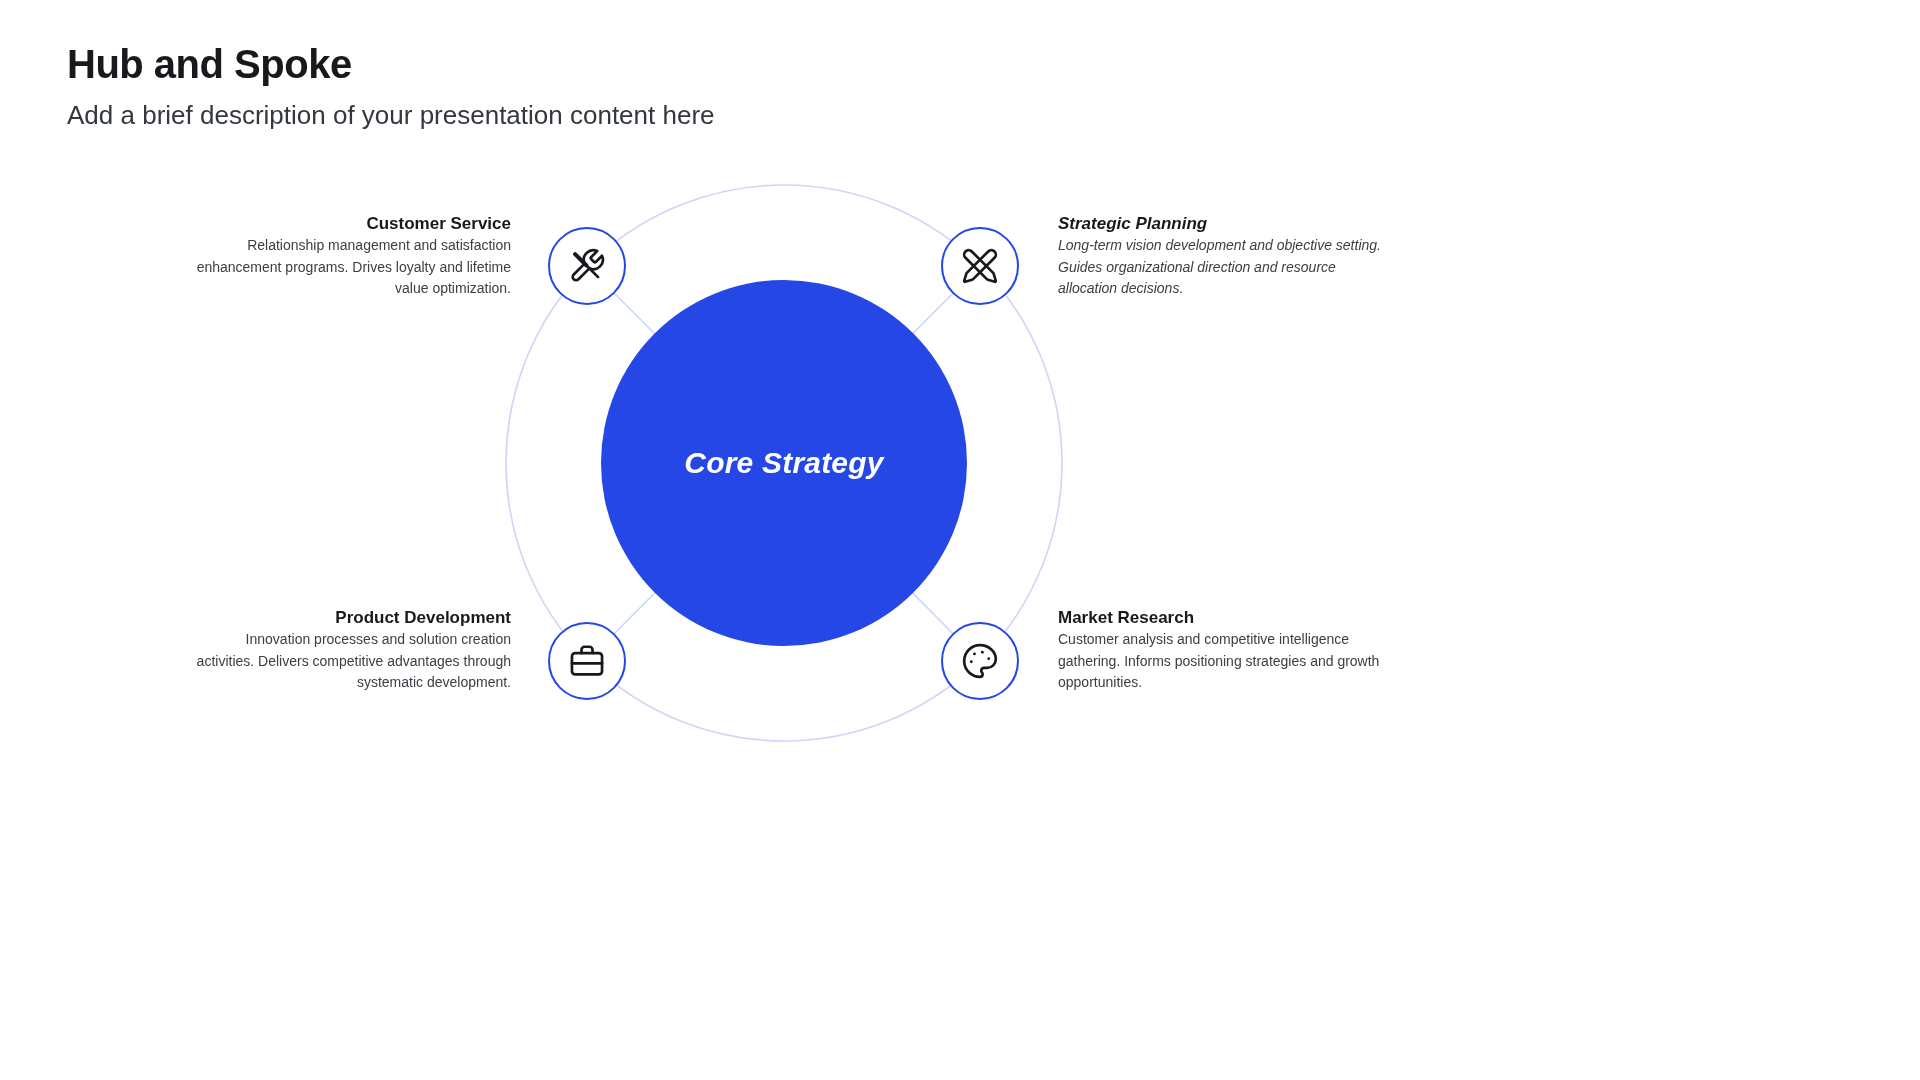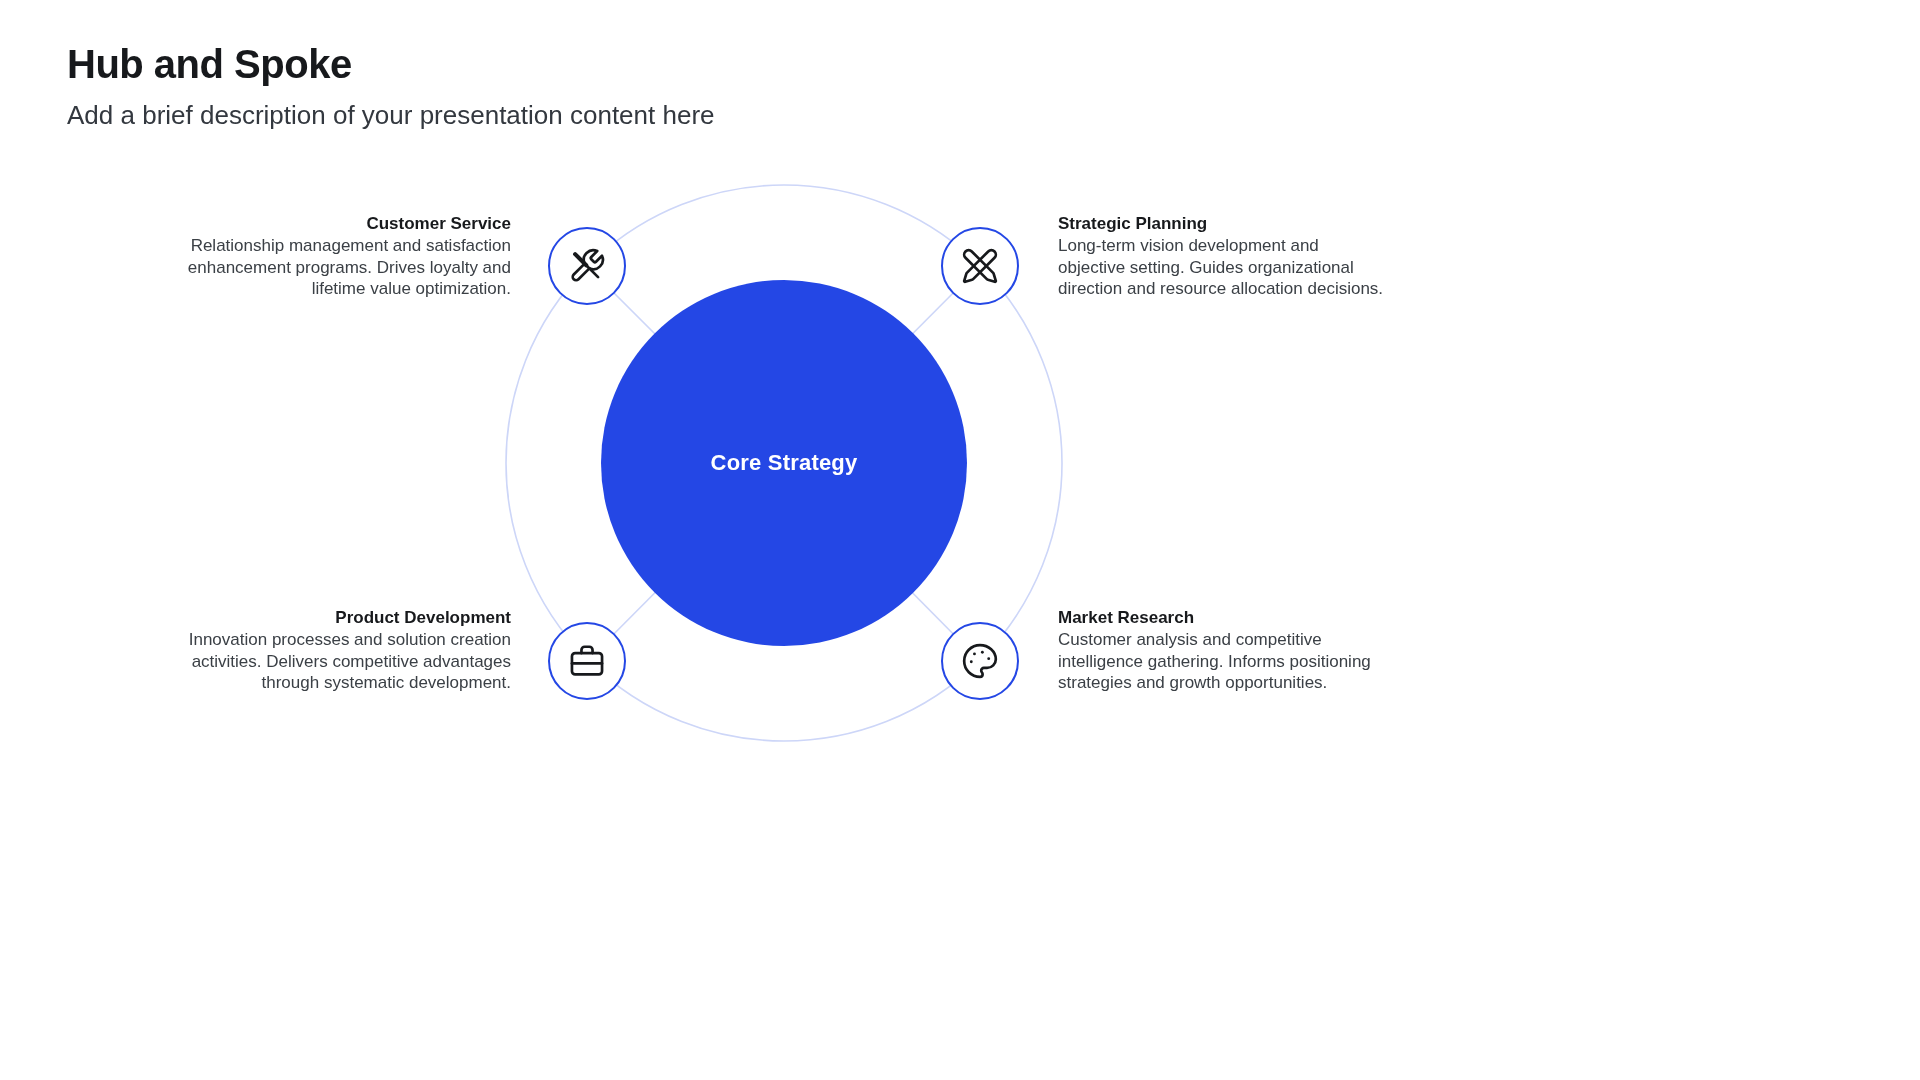--- a/index.html
+++ b/index.html
@@ -34,21 +34,21 @@
   .orbit-ring{fill:none;stroke:var(--ring);stroke-width:1.6;}
   .spoke-line{stroke:var(--ring);stroke-width:1.6;}
 
   .hub{
     position:absolute;left:601px;top:280px;width:366px;height:366px;
     background:var(--accent);border-radius:50%;
     display:flex;align-items:center;justify-content:center;
     z-index:2;
   }
   .hub-label{
-    color:var(--hub-text);font-size:22px;font-weight:700;letter-spacing:0.2px;
+    color:var(--hub-text);font-size:30px;font-weight:700;letter-spacing:0.2px;font-style:italic;
   }
 
   .node{
     position:absolute;width:78px;height:78px;border-radius:50%;
     background:#ffffff;border:2.5px solid var(--accent);
     display:flex;align-items:center;justify-content:center;
     z-index:3;
   }
   .node svg{width:38px;height:38px;color:#17191c;}
   .node-tl{left:548px;top:227px;}
@@ -56,24 +56,24 @@
   .node-bl{left:548px;top:622px;}
   .node-br{left:941px;top:622px;}
 
   .spoke-text{
     position:absolute;width:326px;z-index:2;
   }
   .spoke-text .spoke-title{
     font-size:17px;font-weight:700;color:var(--title);margin-bottom:1px;
   }
   .spoke-text .spoke-desc{
-    font-size:17px;font-weight:400;color:var(--body);line-height:21.5px;
+    font-size:14px;font-weight:400;color:var(--body);line-height:21.5px;
   }
   .text-tl{right:1409px;top:214px;text-align:right;}
-  .text-tr{left:1058px;top:214px;text-align:left;}
+  .text-tr{left:1058px;top:214px;text-align:left;font-style:italic;}
   .text-bl{right:1409px;top:608px;text-align:right;}
   .text-br{left:1058px;top:608px;text-align:left;}
 </style>
 </head>
 <body>
 
 <div class="slide">
 
   <div class="slide-title">Hub and Spoke</div>
   <div class="slide-subtitle">Add a brief description of your presentation content here</div>

